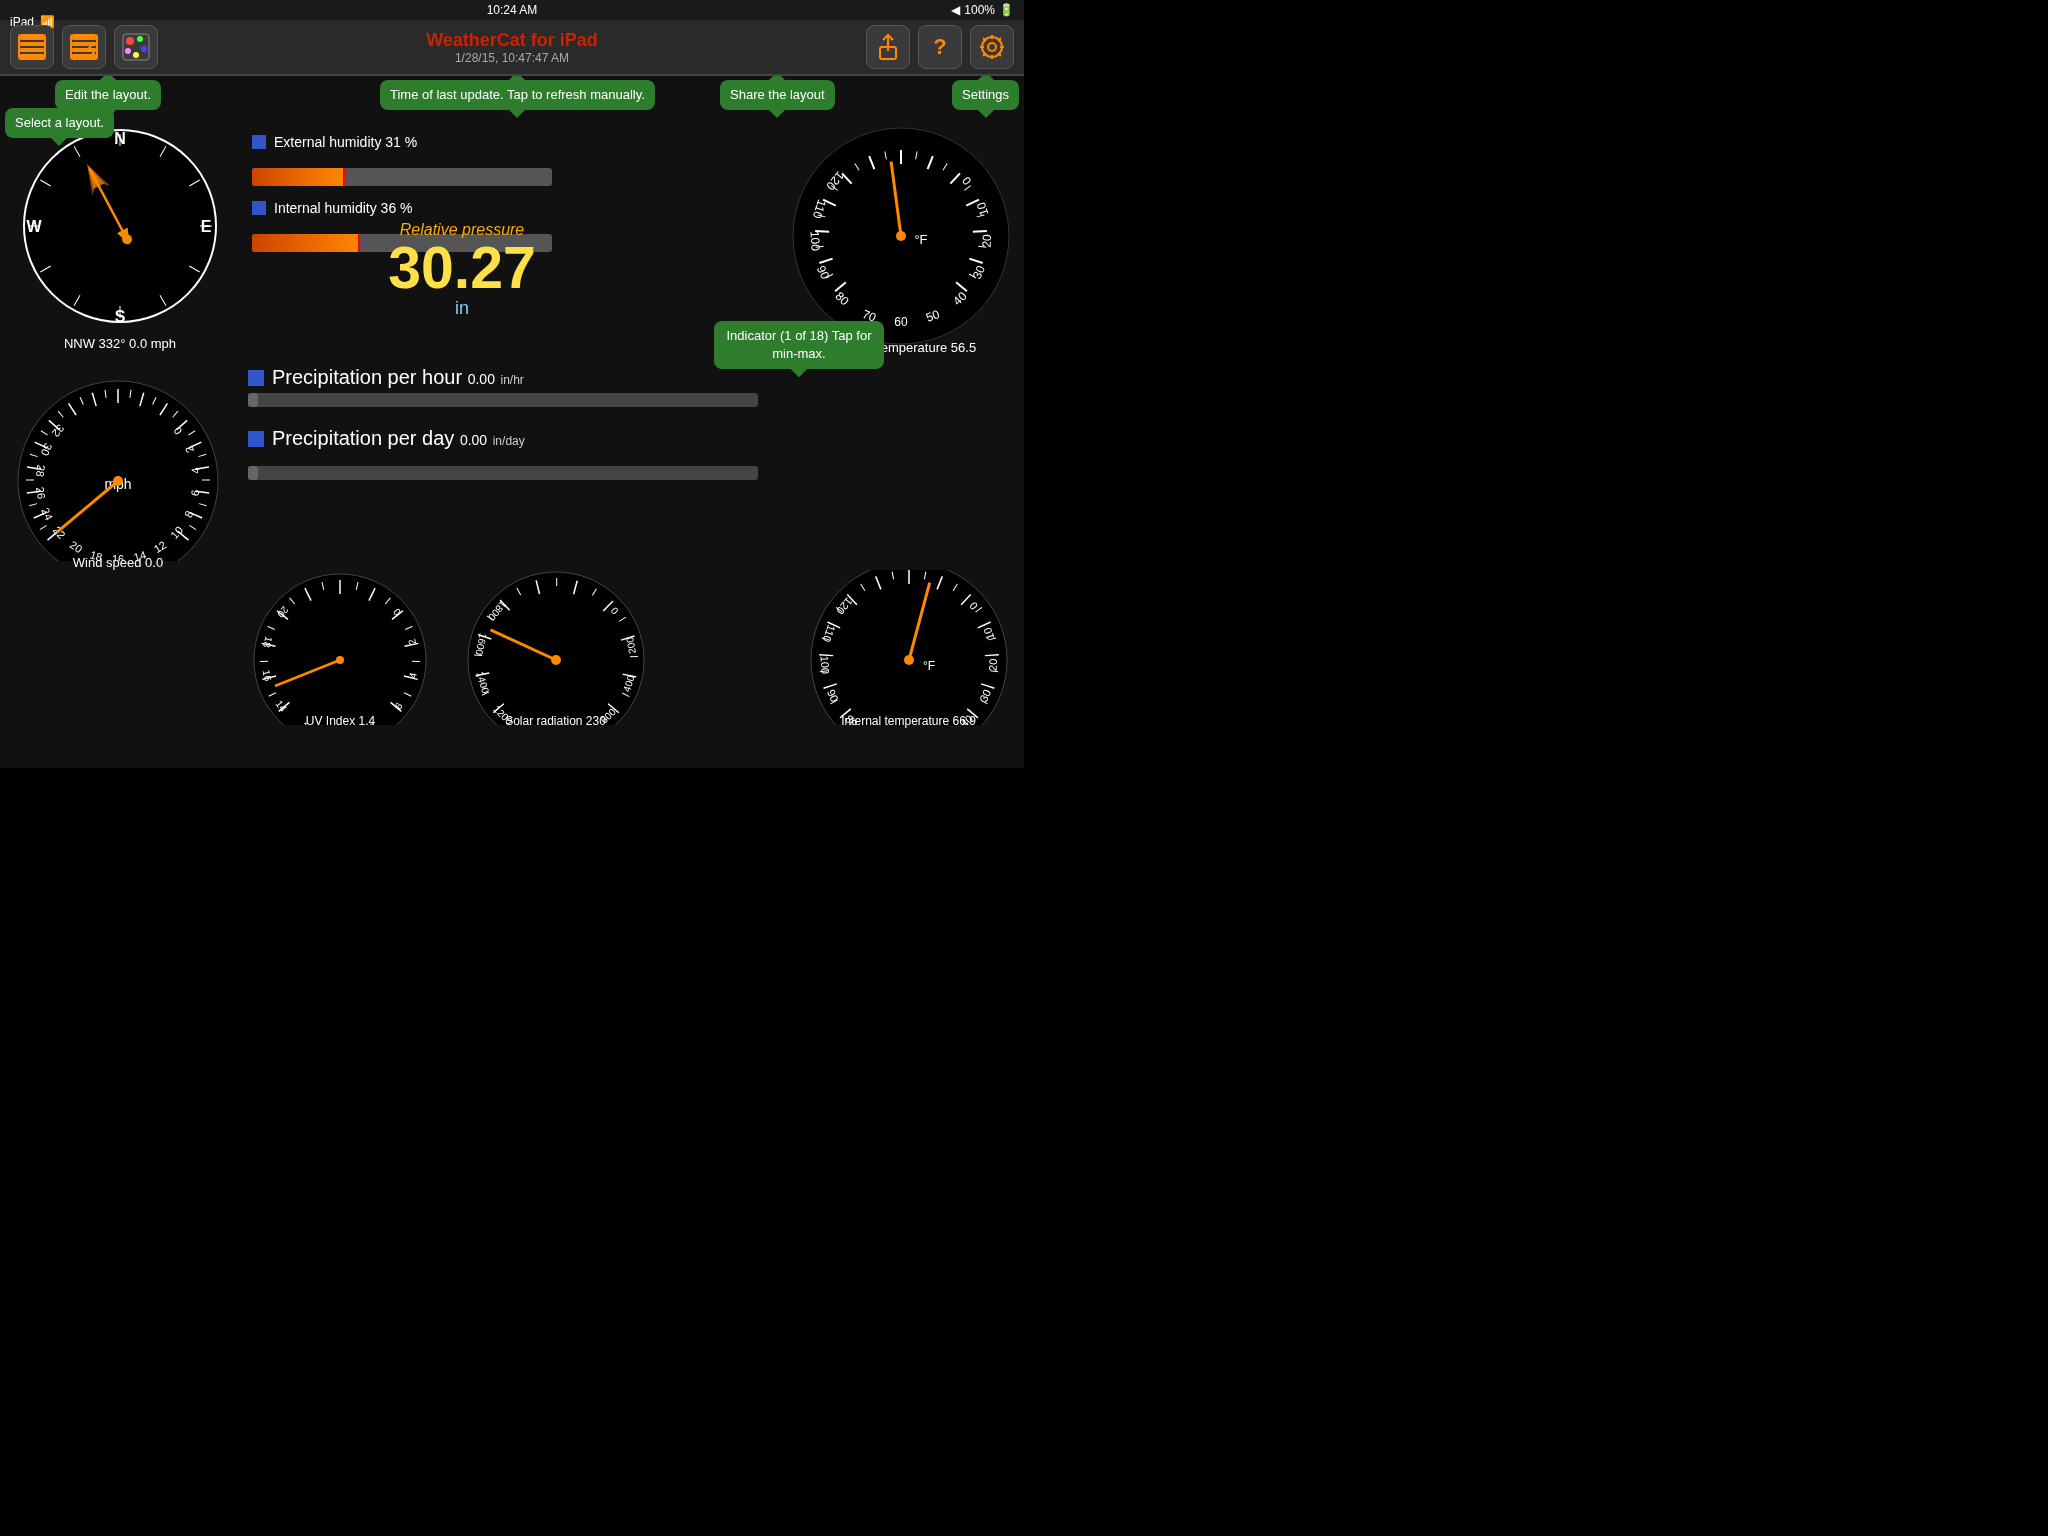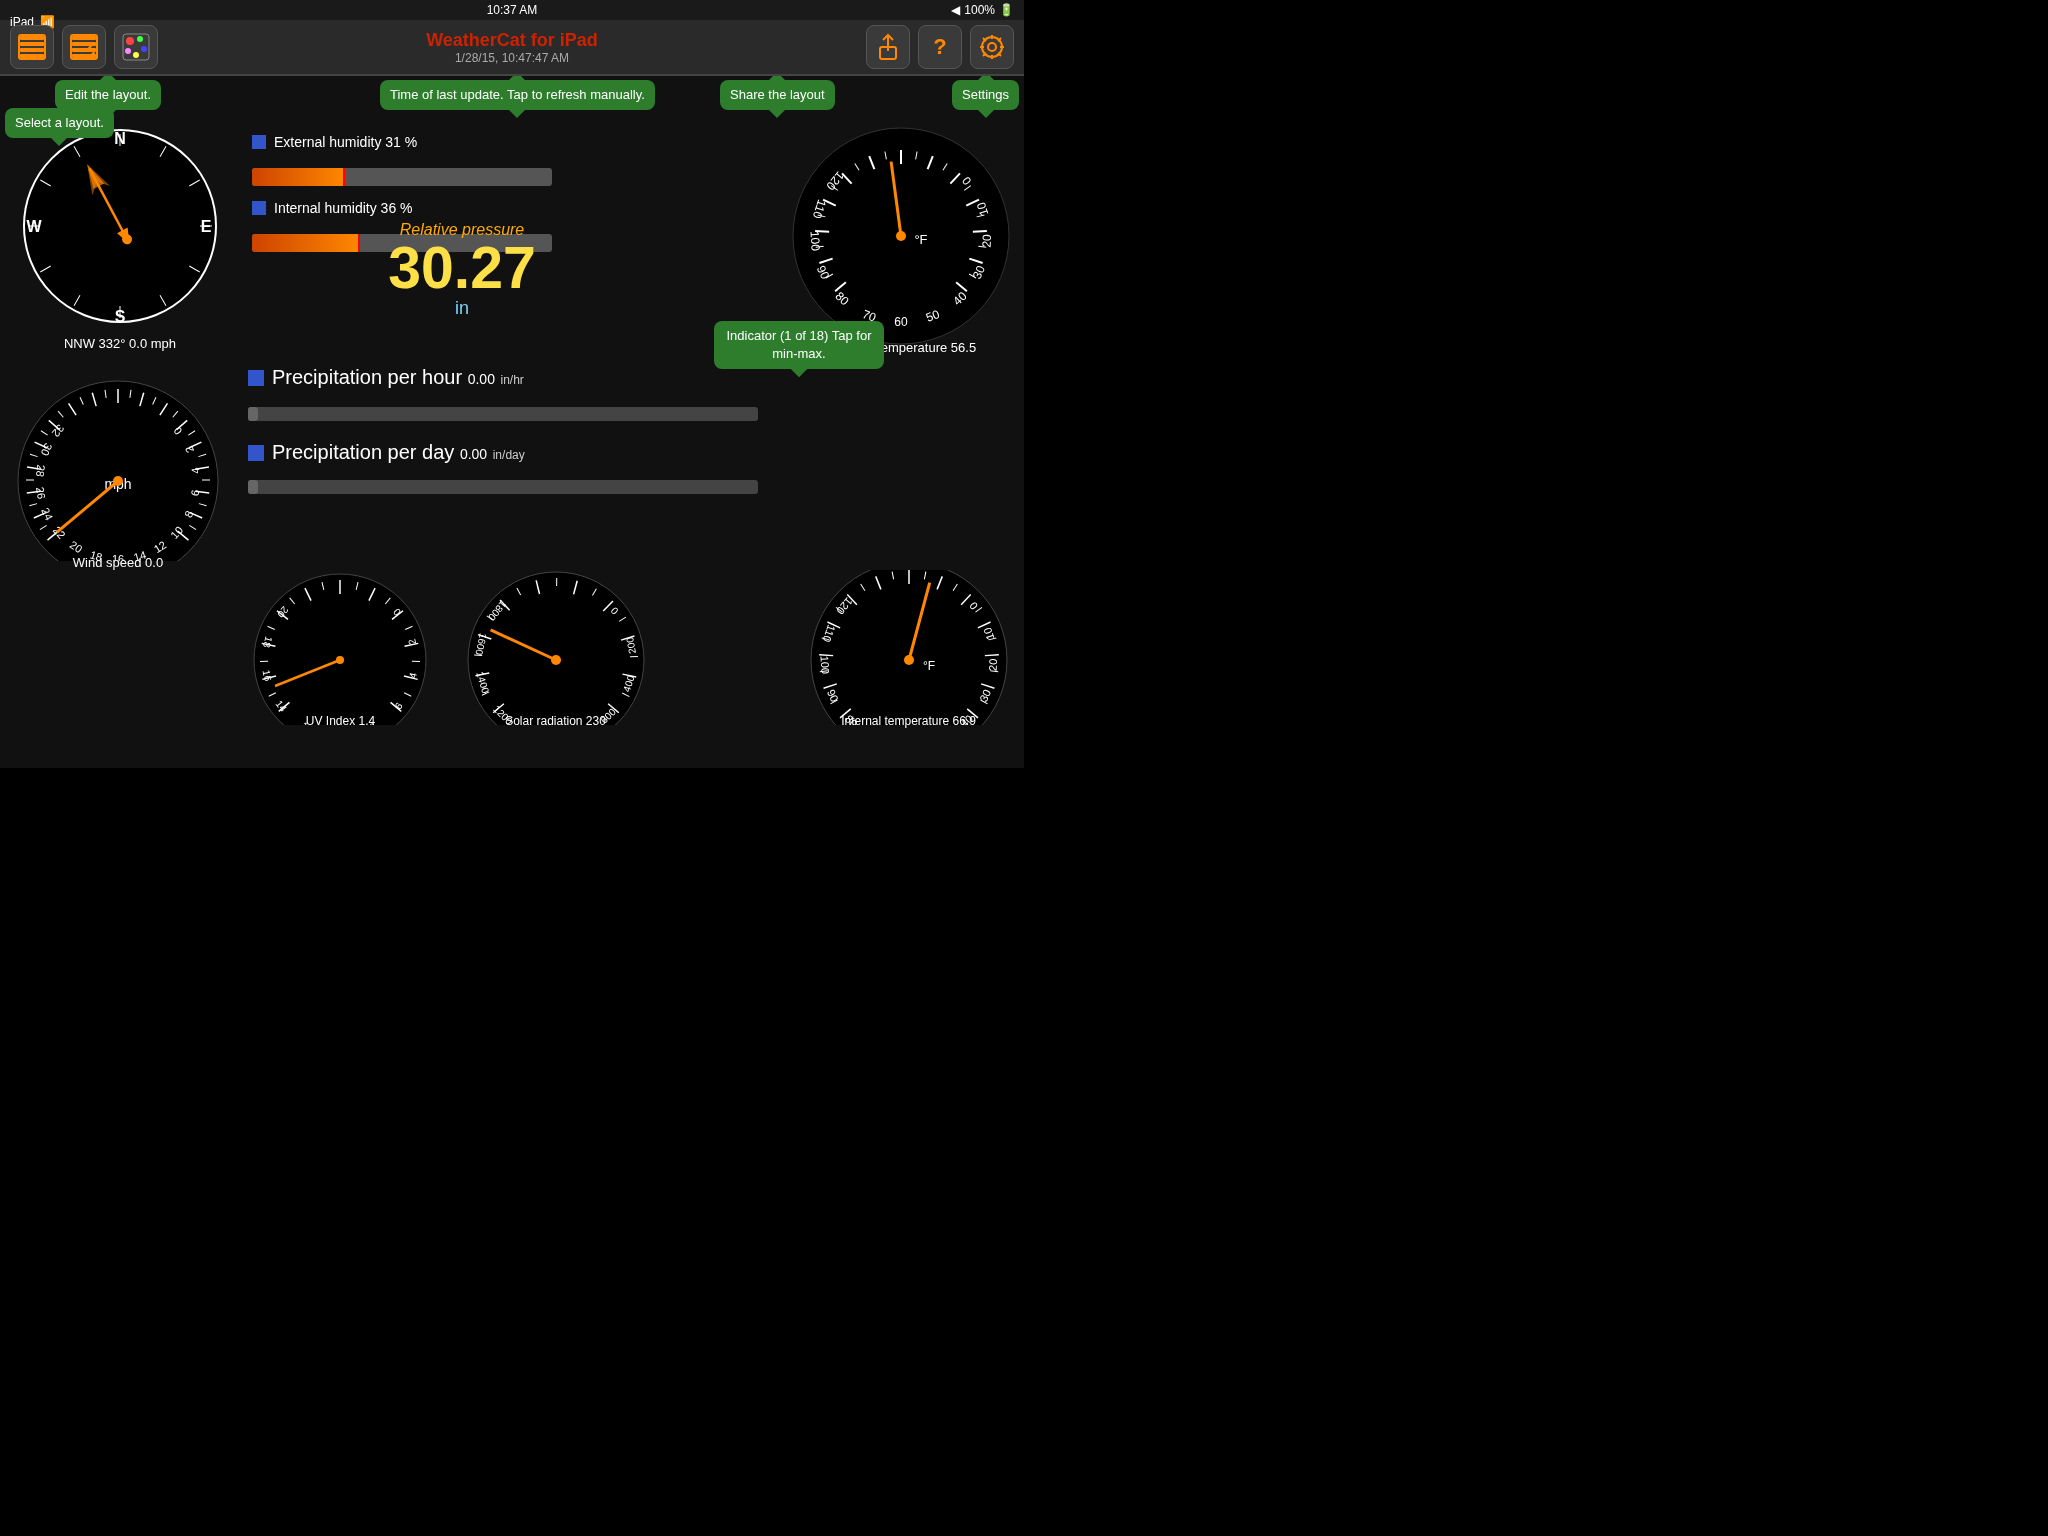--- a/index.html
+++ b/index.html
@@ -124,21 +124,21 @@
     .gauge-svg { overflow: visible; }
   </style>
 </head>
 <body>
 
 <div class="status-bar">
   <div class="status-left">
     <span>iPad</span>
     <span>📶</span>
   </div>
-  <div class="status-center">10:37 AM</div>
+  <div class="status-center">10:24 AM</div>
   <div class="status-right">
     <span>◀</span>
     <span>100%</span>
     <span>🔋</span>
   </div>
 </div>
 
 <div class="toolbar">
   <div class="toolbar-left">
     <div class="toolbar-btn">
@@ -370,21 +370,21 @@
   </div>
 
   <div class="tooltip-bubble" style="top:245px; right:140px; width:170px;">
     <span>Indicator (1 of 18)
 Tap for min-max.</span>
     <div style="position:absolute;bottom:-8px;left:50%;transform:translateX(-50%);width:0;height:0;border-left:8px solid transparent;border-right:8px solid transparent;border-top:8px solid #2d7d2d;"></div>
   </div>
 
   <div style="position:absolute; left:248px; top:290px; width:510px;">
 
-    <div style="display:flex; align-items:center; gap:8px; margin-bottom:18px;">
+    <div style="display:flex; align-items:center; gap:8px; margin-bottom:4px;">
       <div style="width:16px;height:16px;background:#3355cc;flex-shrink:0;"></div>
       <span style="font-size:20px;color:#fff;">
         <span>Precipitation per hour</span>
         <span style="font-size:14px;">0.00</span>
         <span style="font-size:12px;color:#ccc;">in/hr</span>
       </span>
     </div>
     <div style="height:14px; background:#444; border-radius:3px; margin-bottom:20px;">
       <div style="width:2%; height:100%; background:#666; border-radius:3px;"></div>
     </div>

